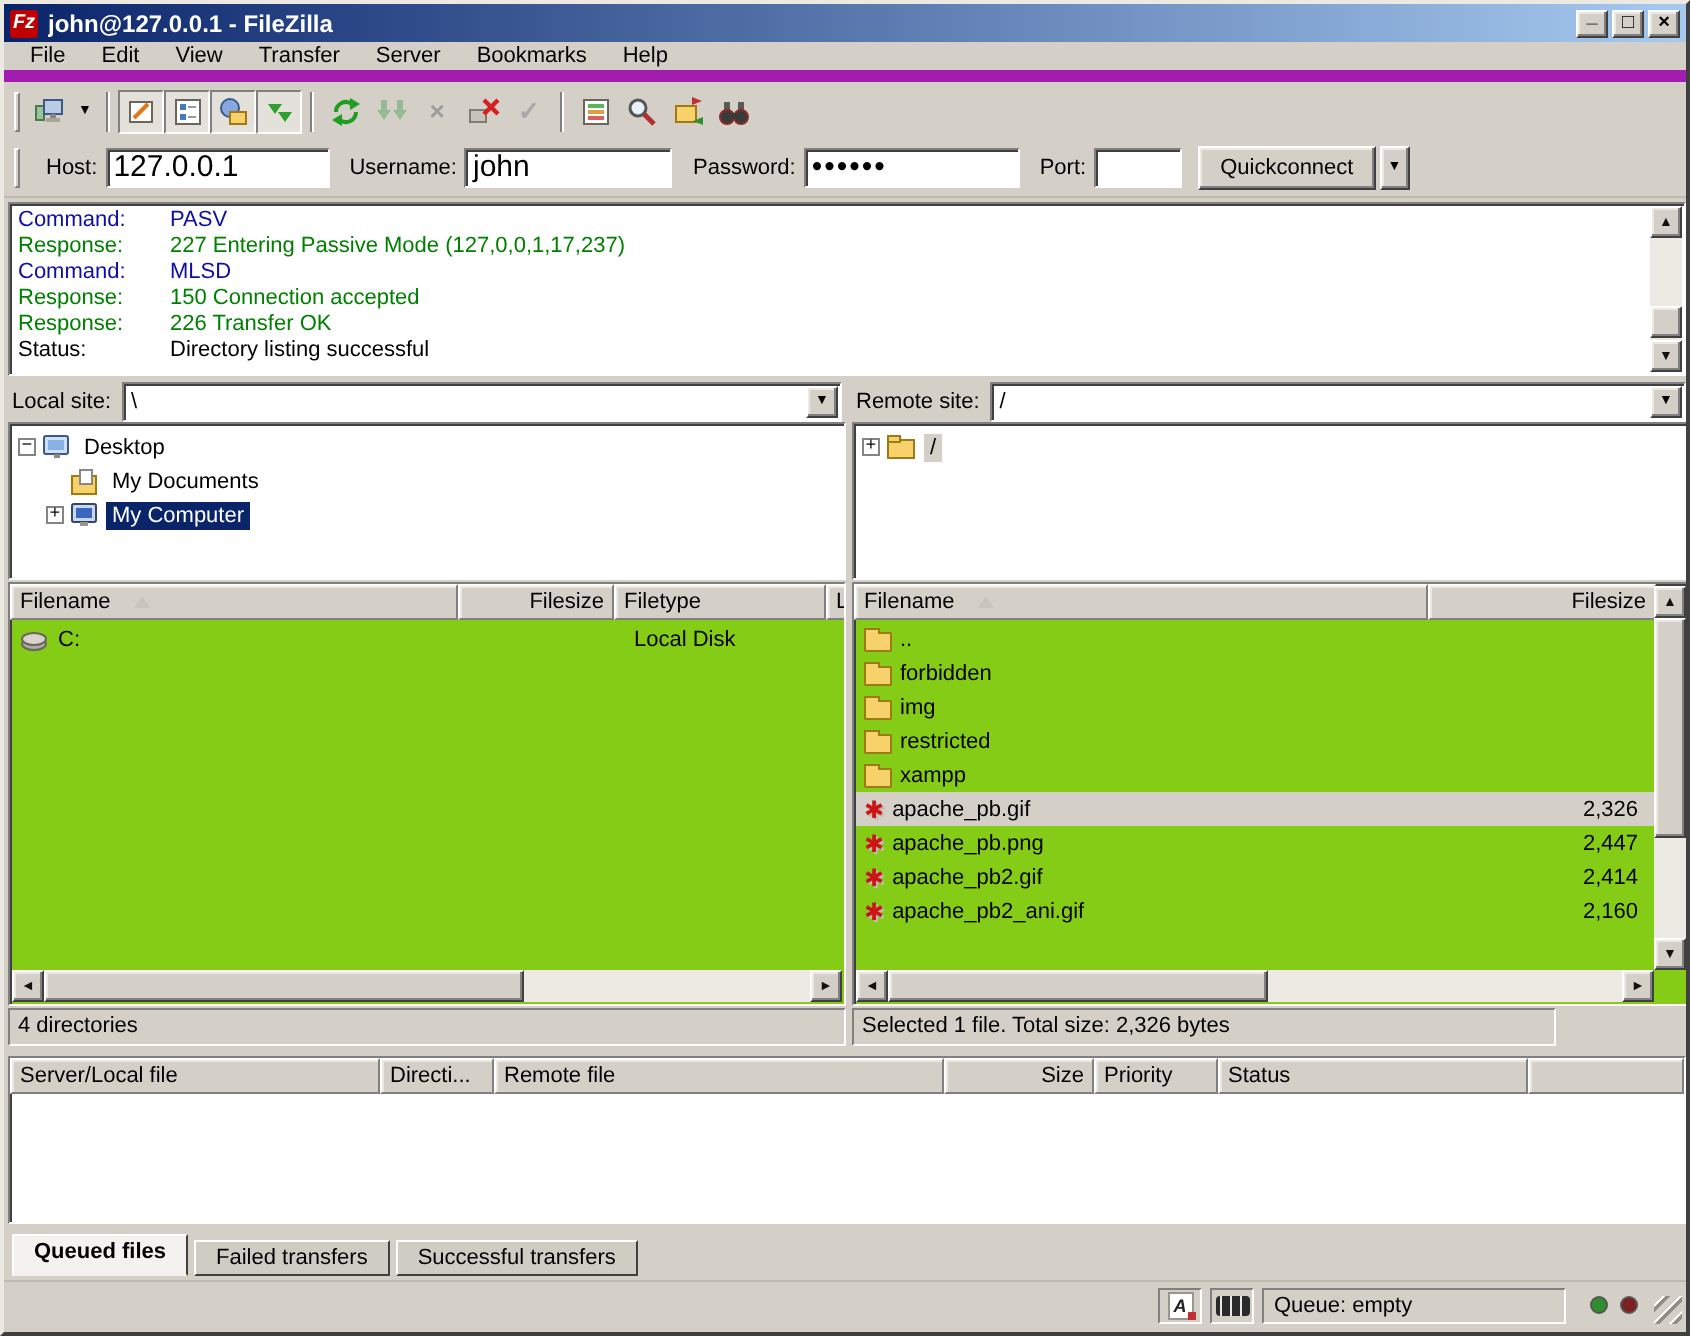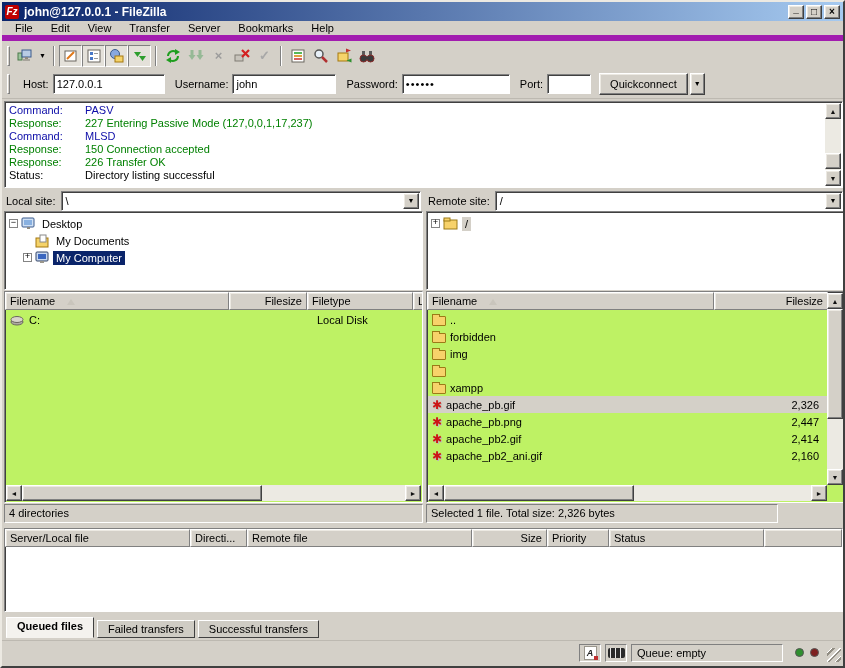--- a/index.html
+++ b/index.html
@@ -42,21 +42,21 @@
   .tbtn.pressed { border:1px solid; border-color:#808080 #fff #fff #808080; background:#e4e1da; }
   .tbtn .glyph { font-size:13px; font-weight:bold; line-height:1; }
   .tbtn-arrow { width:13px; height:22px; display:flex; align-items:center; justify-content:center;
                 font-size:7px; color:#000; }
   .tbtn svg { display:block; }
 
   
   .quickbar { position:absolute; left:0; top:67px; right:0; height:30px; display:flex; align-items:center;
               border-bottom:1px solid #bdb9b1; padding-left:2px; }
   .quickbar label { margin:0 4px 0 10px; }
-  .qc-input { height:20px; font-family:"Liberation Sans",sans-serif; font-size:11px; padding:2px 3px;
+  .qc-input { height:20px; font-family:"Liberation Sans",sans-serif; font-size:15px; padding:2px 3px;
               background:#fff; border:1px solid; border-color:#808080 #fff #fff #808080;
               box-shadow: inset 1px 1px 0 #404040; outline:none; }
   #host-input { width:112px; } #user-input { width:104px; } #pass-input { width:108px; letter-spacing:1px; }
   #port-input { width:44px; }
   .qc-btn { height:22px; padding:0 10px; font-family:"Liberation Sans",sans-serif; font-size:11px;
             margin-left:8px; }
   .qc-dd { width:15px; height:22px; margin-left:2px; font-size:7px; display:flex; align-items:center; justify-content:center; }
 
   
   .logpane { position:absolute; left:2px; top:99px; width:839px; height:87px; }
@@ -91,21 +91,21 @@
   .expander { width:9px; height:9px; background:#fff; border:1px solid #848484; font-size:9px; line-height:7px;
               text-align:center; flex:none; font-family:"Liberation Mono",monospace; }
   .tree-icon { margin:0 3px; flex:none; display:flex; }
   .tree-label { padding:1px 3px; }
   .tree-label.sel-navy { background:#0a246a; color:#fff; }
   .tree-label.sel-gray { background:#d4d0c8; }
   .indent9 { display:inline-block; width:9px; flex:none; }
   .indent14 { display:inline-block; width:14px; flex:none; }
 
   
-  .listpane { position:absolute; top:289px; height:212px; background:#bef264; border:1px solid;
+  .listpane { position:absolute; top:289px; height:212px; background:#84cc16; border:1px solid;
               border-color:#808080 #fff #fff #808080; box-shadow:inset 1px 1px 0 #404040; overflow:hidden; }
   .listpane.left { left:2px; width:419px; } .listpane.right { left:424px; width:419px; }
   .hrow { display:flex; height:18px; overflow:hidden; }
   .hcell { position:relative; background:#d4d0c8; border:1px solid; border-color:#fff #808080 #808080 #fff;
            box-shadow:inset 1px 1px 0 #ece9e2; padding:2px 4px; overflow:hidden; white-space:nowrap; flex:none; }
   .hcell.right-al { text-align:right; }
   .sort-asc { display:inline-block; width:0; height:0; border-left:4px solid transparent;
               border-right:4px solid transparent; border-bottom:6px solid #c9c5bc; margin-left:12px; }
   .rows { position:absolute; left:1px; right:1px; top:19px; bottom:17px; overflow:hidden; }
   .listpane.right .rows { right:17px; }
@@ -435,20 +435,21 @@
       <span class="ftext">forbidden</span>
       <span class="fsize"></span>
     </div>
         <div class="file-row folder">
       <span class="ficon"></span>
       <span class="ftext">img</span>
       <span class="fsize"></span>
     </div>
         <div class="file-row folder">
       <span class="ficon"></span>
+      <span class="ftext">restricted</span>
       <span class="fsize"></span>
     </div>
         <div class="file-row folder">
       <span class="ficon"></span>
       <span class="ftext">xampp</span>
       <span class="fsize"></span>
     </div>
         <div class="file-row file selected">
       <span class="ficon"></span>
       <span class="ftext">apache_pb.gif</span>

